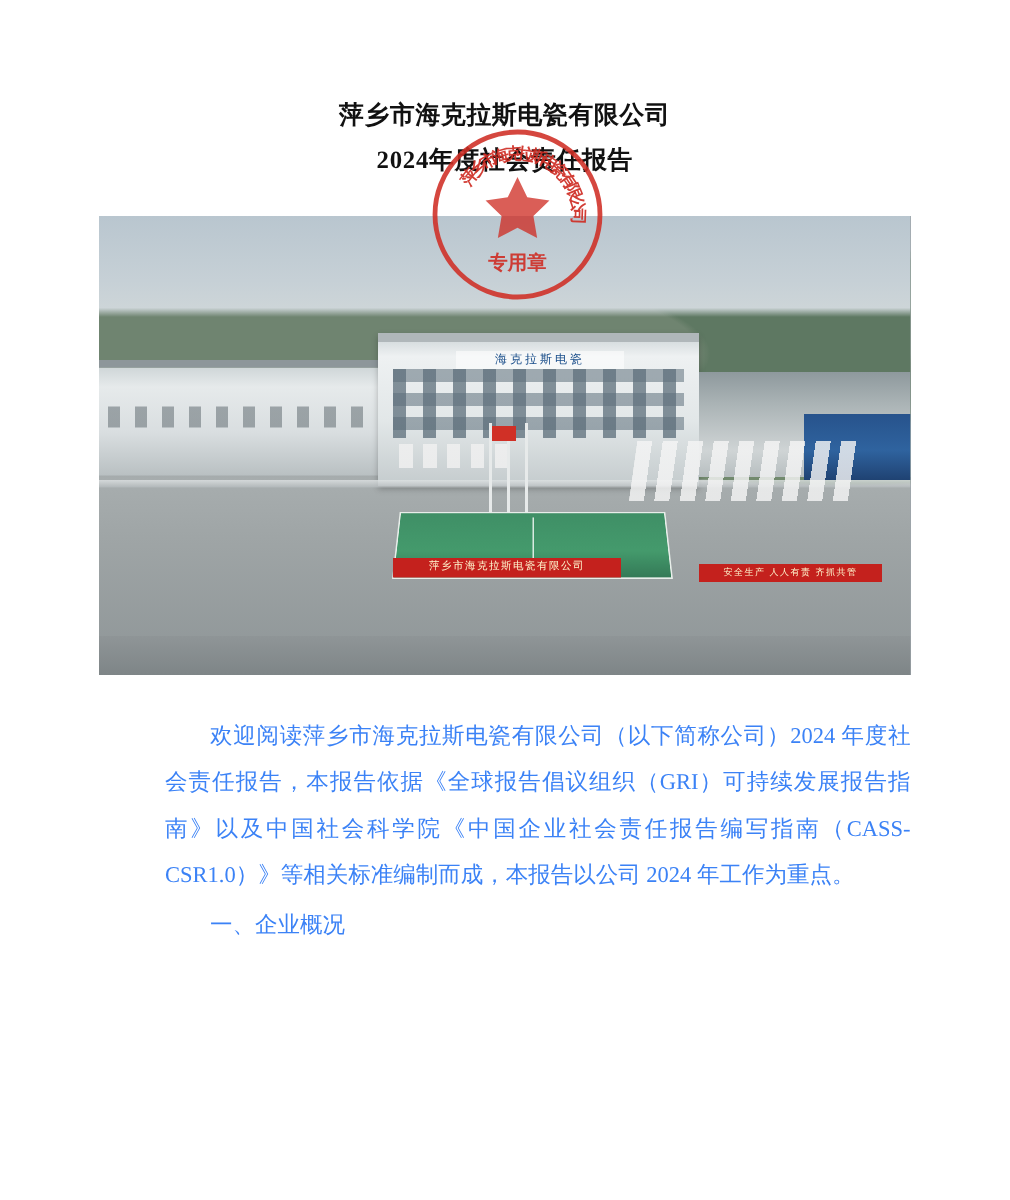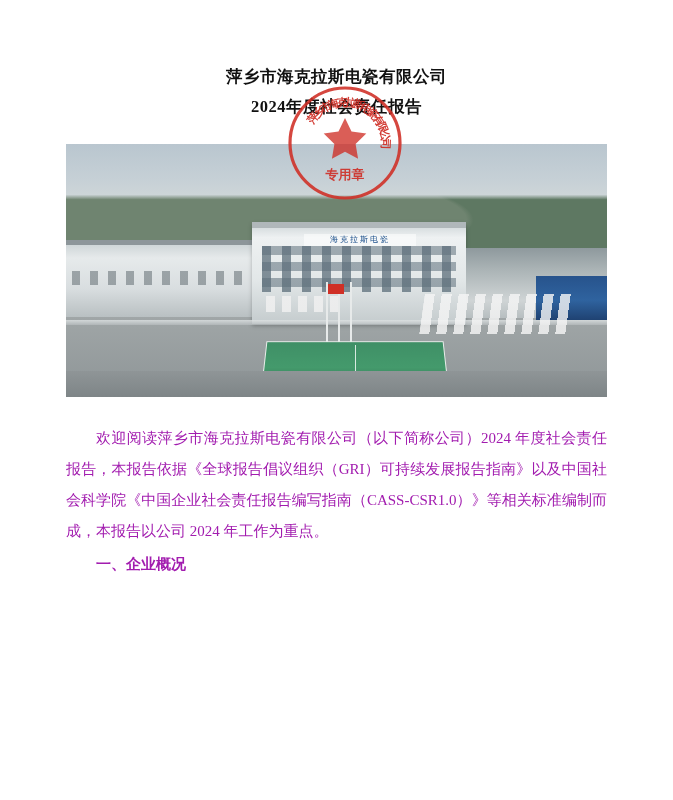--- a/index.html
+++ b/index.html
@@ -47,21 +47,21 @@
     height: 118px;
     z-index: 3;
     pointer-events: none;
   }
   .seal svg { display: block; }
 
   
   .photo-wrap {
     margin-top: 22px;
     width: 541px;
-    height: 253px;
+    height: 306px;
     position: relative;
     overflow: hidden;
     background: #3b4a57;
   }
   .photo {
     position: absolute;
     inset: 0;
     background:
       
       linear-gradient(to bottom, #b9c6cf 0%, #c6d0d6 14%, #cdd5d8 20%, rgba(205,213,216,0) 22%),
@@ -175,27 +175,28 @@
     position: absolute; left: 0; right: 0; bottom: 0; height: 26px;
     background: linear-gradient(to bottom, #8f9597 0%, #7e8587 100%);
   }
 
   
   .body-text {
     margin-top: 26px;
     font-size: 15px;
     line-height: 31px;
     text-align: justify;
-    color: #a21caf;
+    color: #3b82f6;
+    margin-left: 44px;
   }
   .para { text-indent: 2em; margin: 0; }
   .heading {
     margin: 0;
     text-indent: 2em;
-    font-weight: bold;
+    font-weight: normal;
     font-size: 15px;
     line-height: 34px;
   }
 </style>
 </head>
 <body>
 
 <div class="page">
 
   <div class="seal">

